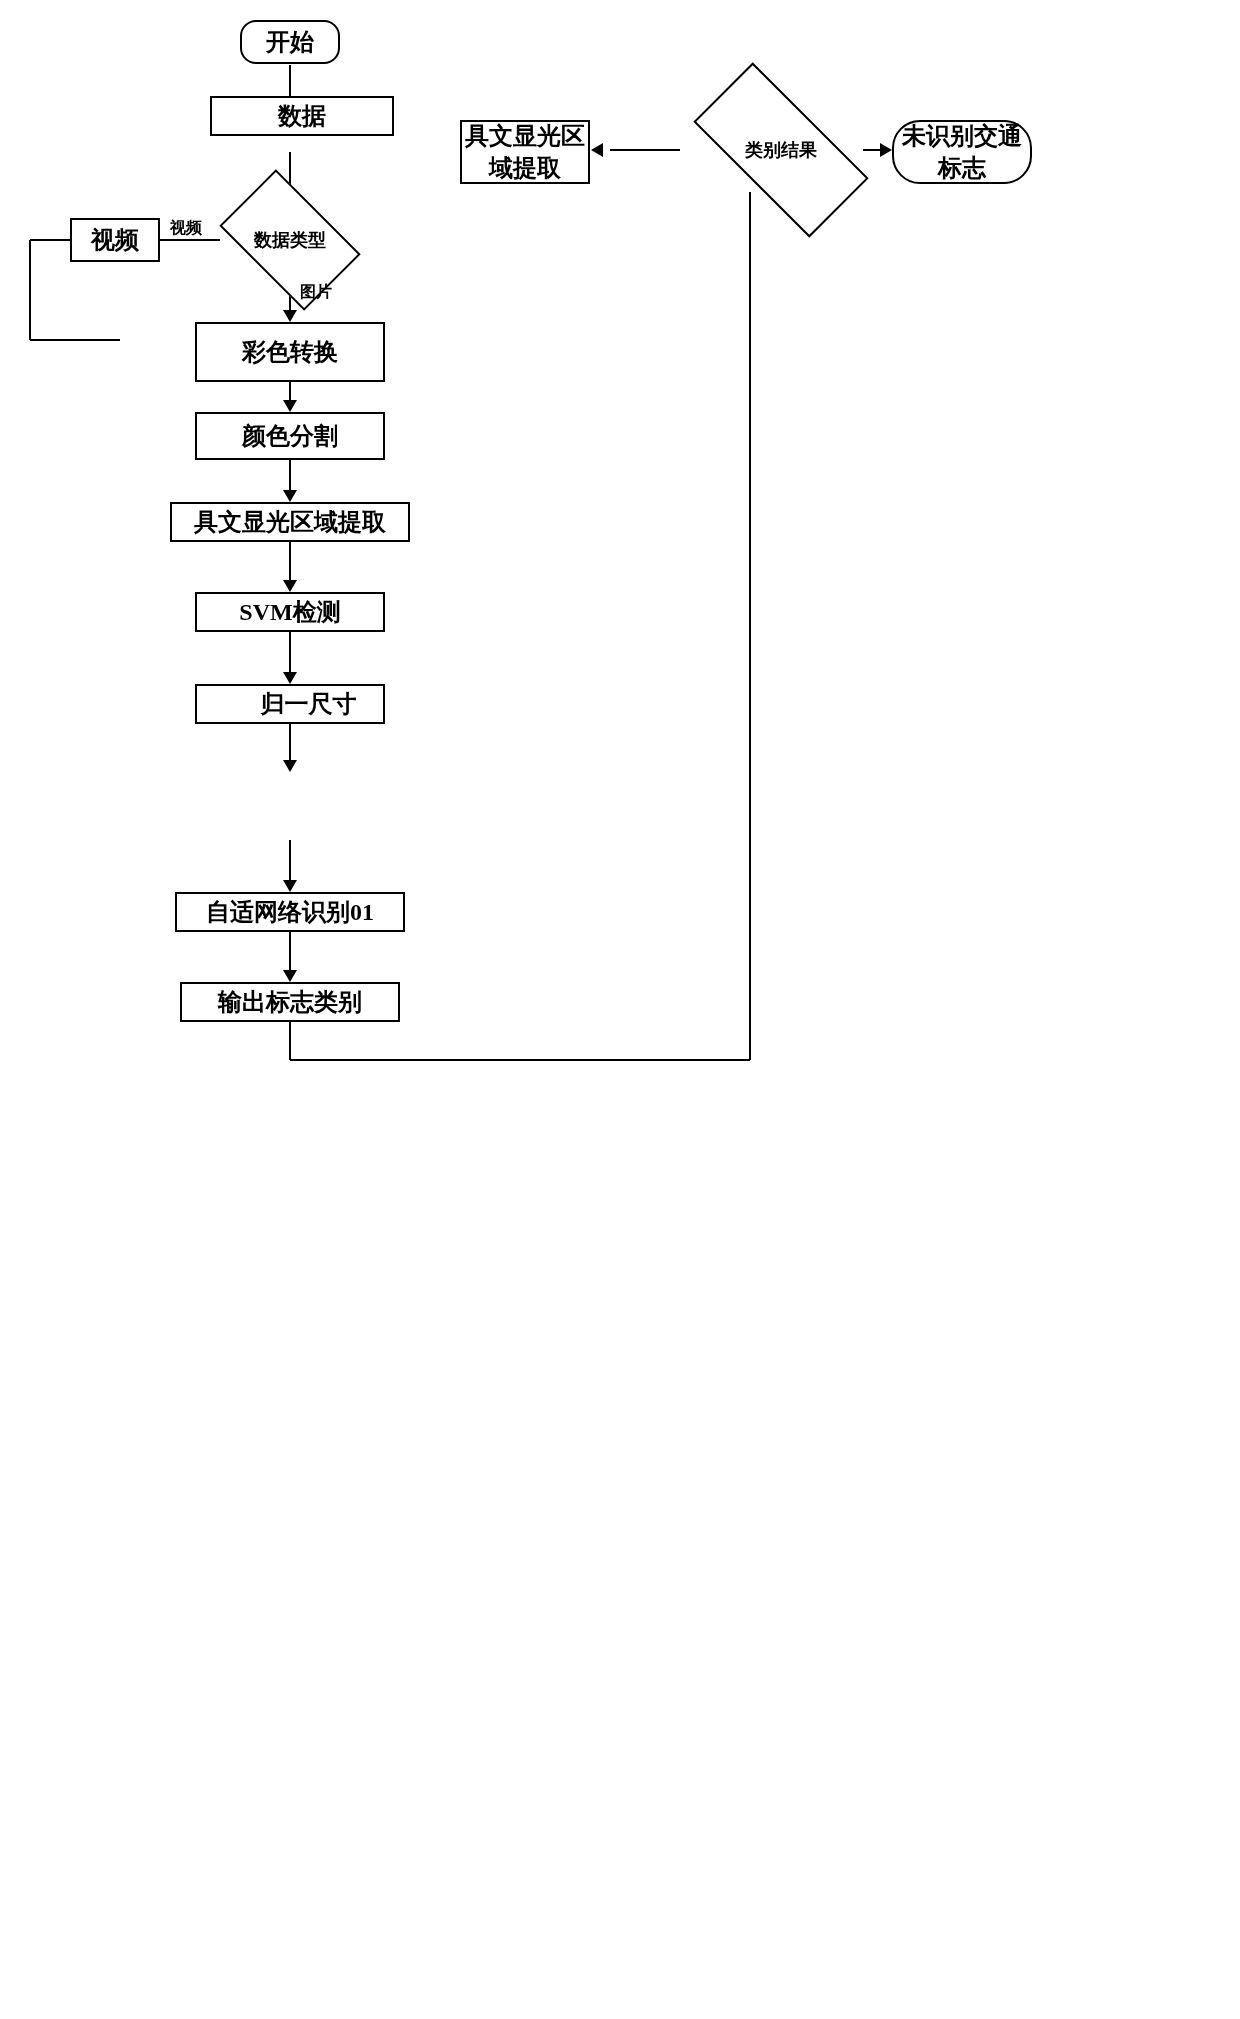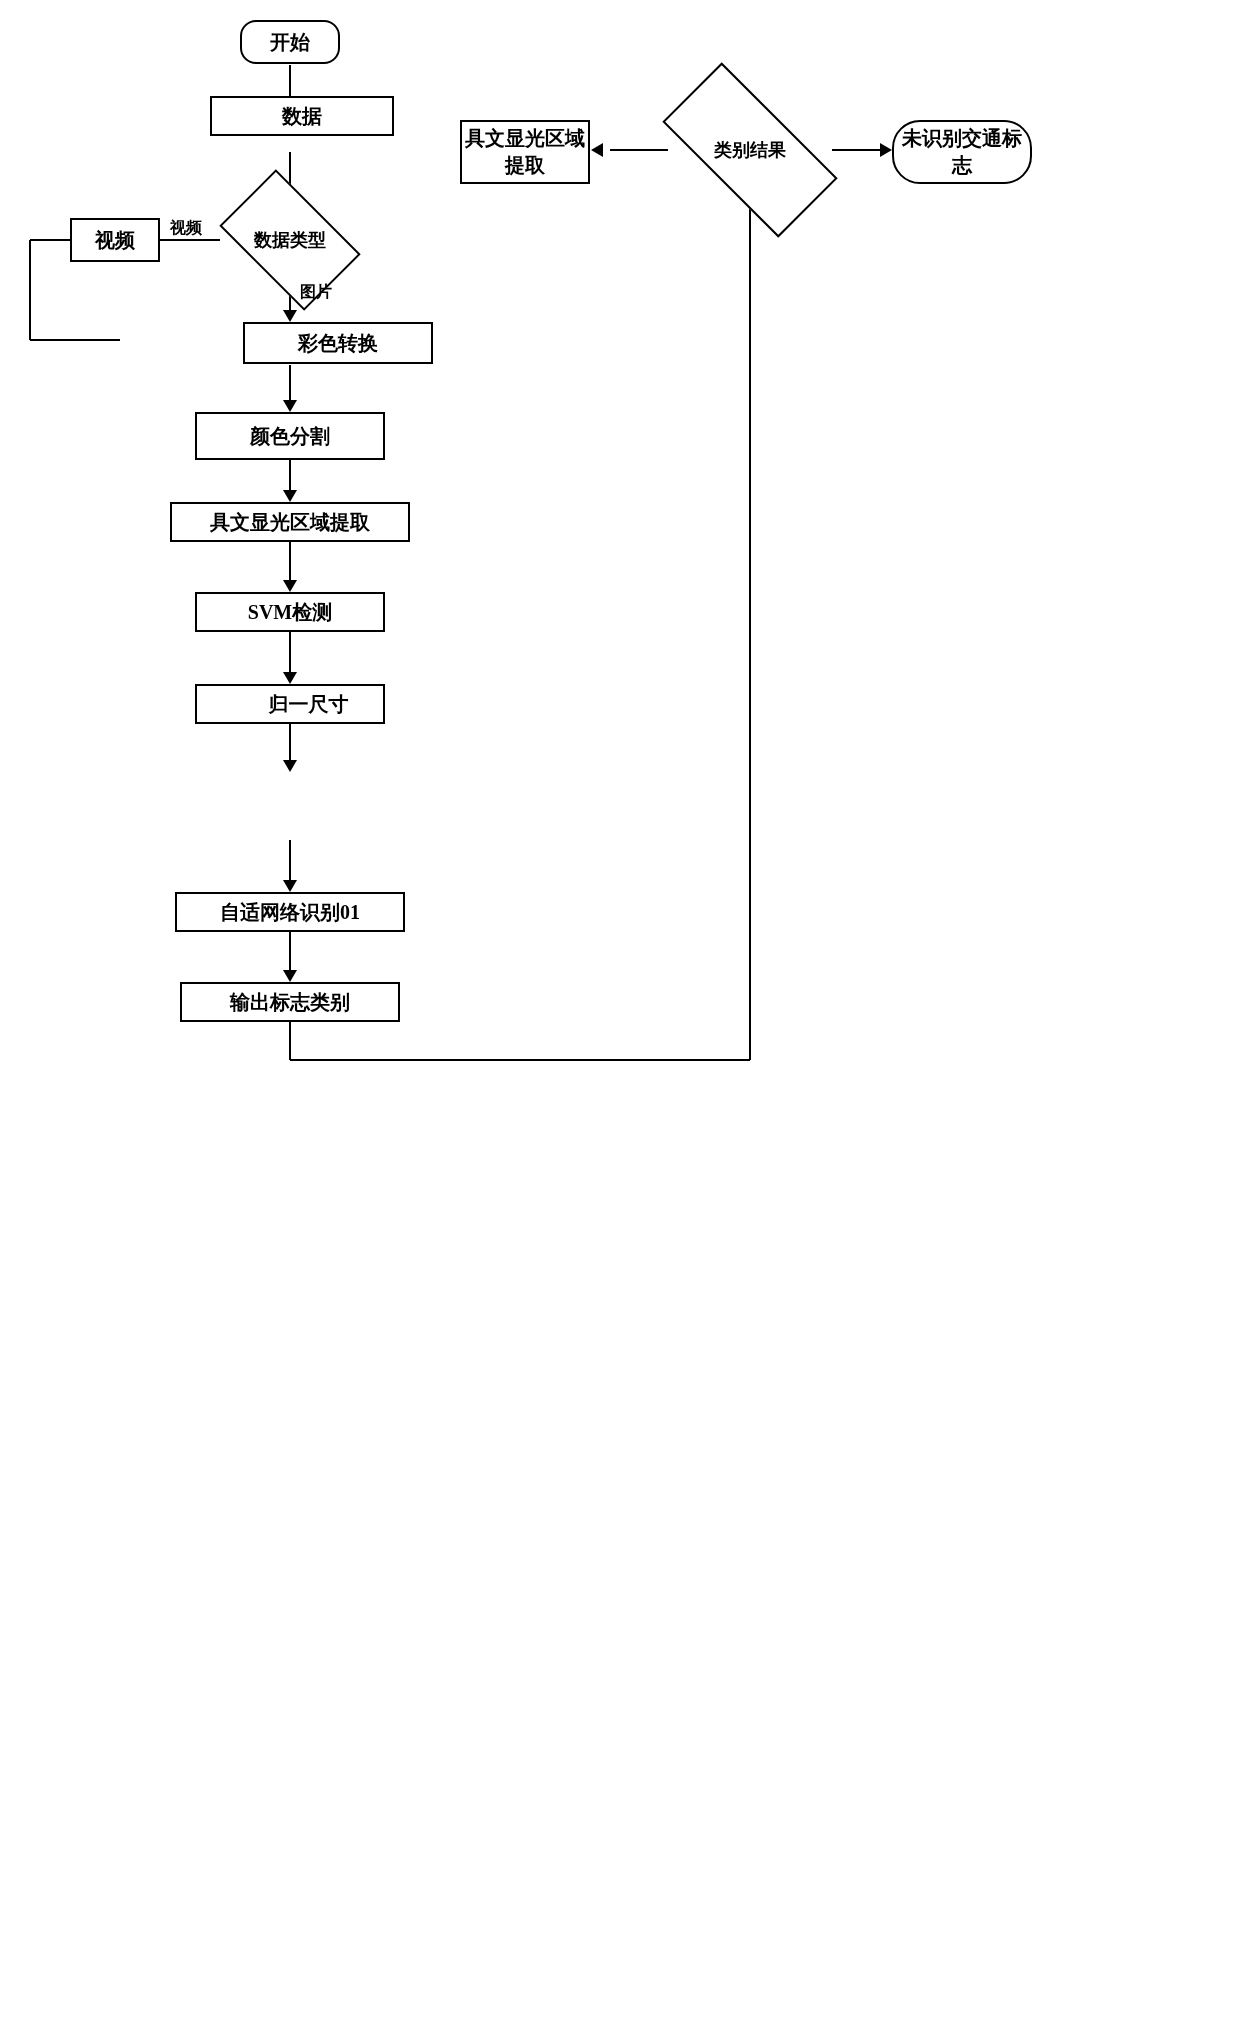--- a/index.html
+++ b/index.html
@@ -18,21 +18,21 @@
     }
     
     .fc-box {
       position: absolute;
       border: 2px solid #000;
       background: #fff;
       display: flex;
       align-items: center;
       justify-content: center;
       text-align: center;
-      font-size: 20px;
+      font-size: 24px;
       font-weight: bold;
     }
     
     .fc-terminal {
       border-radius: 16px;
     }
     
     .fc-diamond {
       position: absolute;
       background: #fff;
@@ -146,21 +146,21 @@
   </div>
 
   <div class="fc-label" style="left:300px;top:282px;">
     <span>图片</span>
   </div>
 
   <div class="fc-box" style="left:70px;top:218px;width:90px;height:44px;">
     <span>视频</span>
   </div>
 
-  <div class="fc-box" style="left:195px;top:322px;width:190px;height:42px;margin-left:48px;">
+  <div class="fc-box" style="left:195px;top:322px;width:190px;height:60px;">
     <span>彩色转换</span>
   </div>
 
   <div class="fc-box" style="left:195px;top:412px;width:190px;height:48px;">
     <span>颜色分割</span>
   </div>
 
   <div class="fc-box" style="left:170px;top:502px;width:240px;height:40px;">
     <span>具文显光区域提取</span>
   </div>
@@ -175,21 +175,21 @@
 
 
   <div class="fc-box" style="left:175px;top:892px;width:230px;height:40px;">
     <span>自适网络识别01</span>
   </div>
 
   <div class="fc-box" style="left:180px;top:982px;width:220px;height:40px;">
     <span>输出标志类别</span>
   </div>
 
-  <div class="fc-diamond" style="left:668px;top:108px;width:164px;height:84px;">
+  <div class="fc-diamond" style="left:699px;top:108px;width:164px;height:84px;">
     <span>类别结果</span>
   </div>
 
   <div class="fc-box" style="left:460px;top:120px;width:130px;height:64px;">
     <span>具文显光区域提取</span>
   </div>
 
   <div class="fc-box" style="left:892px;top:120px;width:140px;height:64px;border-radius:28px;">
     <span>未识别交通标志</span>
   </div>

